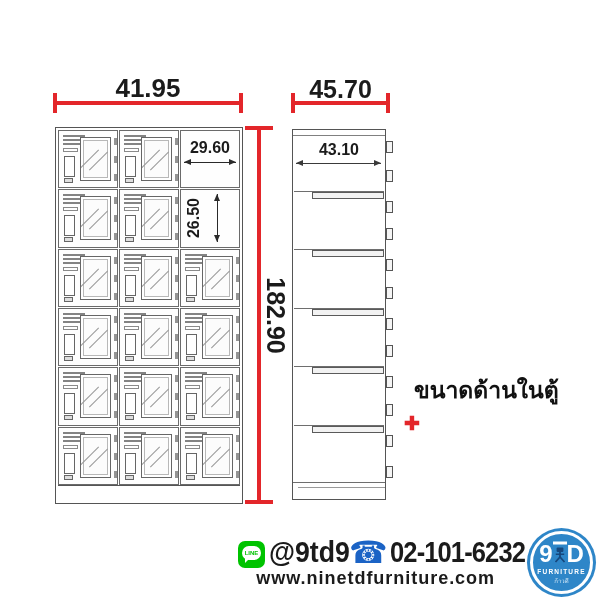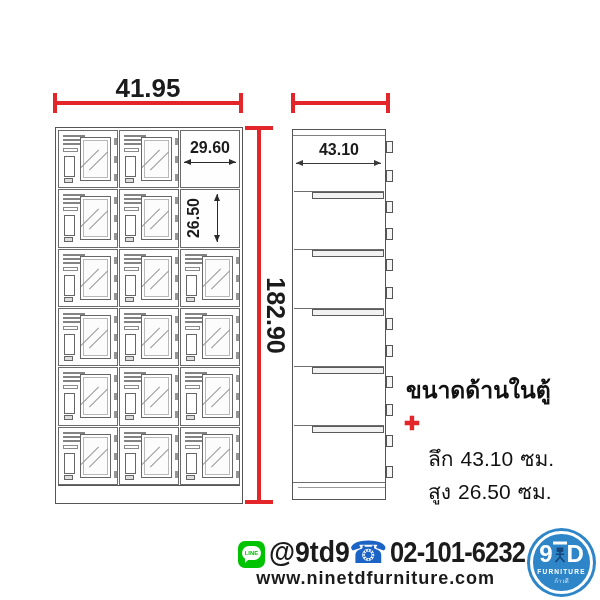--- a/index.html
+++ b/index.html
@@ -61,21 +61,21 @@
   #sdim-arrow::before{left:0;border-right:7px solid #3a3a3a;}
   #sdim-arrow::after{right:0;border-left:7px solid #3a3a3a;}
   .shelf{position:absolute;left:1px;right:1px;height:1px;background:#6e6e6e;}
   .shelf::after{content:"";position:absolute;left:18px;right:0;top:1px;height:5px;border:1px solid #5a5a5a;background:#f2f2f2;}
   .hinge{position:absolute;right:-8px;width:7px;height:12px;border:1px solid #555;background:#f5f5f5;}
   #side-doorline{position:absolute;left:0;right:0;top:352px;height:1px;background:#6e6e6e;}
   #side-plinthline{position:absolute;left:5px;right:0;top:357px;height:1px;background:#9a9a9a;}
 
   
   #spec{position:absolute;left:402px;top:372px;width:196px;color:#111;}
-  #spec-title{font-size:23px;font-weight:700;margin-left:4px;}
+  #spec-title{font-size:23px;font-weight:700;margin-left:12px;}
   .spec-row{position:absolute;left:26px;font-size:21px;font-weight:500;white-space:nowrap;}
   .spec-row span{margin-right:7px;}
   #spec-row-0{top:37px;}#spec-row-1{top:70px;}#spec-row-2{top:103px;}
   #spec-bullet{position:absolute;left:2px;top:40px;color:var(--dimension-red);font-size:19px;font-weight:700;}
 
   
   #line-icon{position:absolute;left:238px;top:541px;width:27px;height:27px;background:var(--line-green);border-radius:7px;}
   #line-bubble{position:absolute;left:4px;top:5px;width:19px;height:14px;background:#fff;border-radius:7px;}
   #line-bubble::after{content:"";position:absolute;left:3px;bottom:-3px;border:3px solid transparent;border-top-color:#fff;border-left-color:#fff;}
   #line-bubble span{display:block;color:var(--line-green);font-size:6px;font-weight:700;text-align:center;line-height:14px;letter-spacing:0;}
@@ -93,20 +93,21 @@
   #logo-tagline{color:#d9ebf8;font-size:6px;text-align:center;margin-top:1px;}
 </style>
 </head>
 <body style="--dimension-red: #e3262a; --line-green: #00c300; --phone-blue: #1b63c5; --logo-blue: #2e86c8;">
 
 <div id="screen">
 
   <div class="dimh-label" id="dim-front-label">41.95</div>
   <div class="dimh" id="dim-front-line"></div>
 
+  <div class="dimh-label" id="dim-side-label">45.70</div>
   <div class="dimh" id="dim-side-line"></div>
 
   <div id="dim-height-line"></div>
   <div id="dim-height-labelbox">
     <span>182.90</span>
   </div>
 
   <div id="front-view">
     <div id="front-grid">
         <div class="cell">
@@ -368,26 +369,20 @@
       <i class="hinge" style="top: 215px;"></i>
       <i class="hinge" style="top: 246px;"></i>
       <i class="hinge" style="top: 274px;"></i>
       <i class="hinge" style="top: 305px;"></i>
       <i class="hinge" style="top: 336px;"></i>
     </div>
 
   <div id="spec">
     <div id="spec-title">ขนาดด้านในตู้</div>
     <div id="spec-bullet">✚</div>
-    <div class="spec-row" id="spec-row-1">
-      <span>ลึก</span><span>43.10</span><span>ซม.</span>
-    </div>
-    <div class="spec-row" id="spec-row-2">
-      <span>สูง</span><span>26.50</span><span>ซม.</span>
-    </div>
   </div>
 
   <div id="line-icon">
     <div id="line-bubble">
       <span>LINE</span>
     </div>
   </div>
   <div id="line-id">@9td9</div>
   <div id="phone-icon">☎</div>
   <div id="phone-number">02-101-6232</div>

